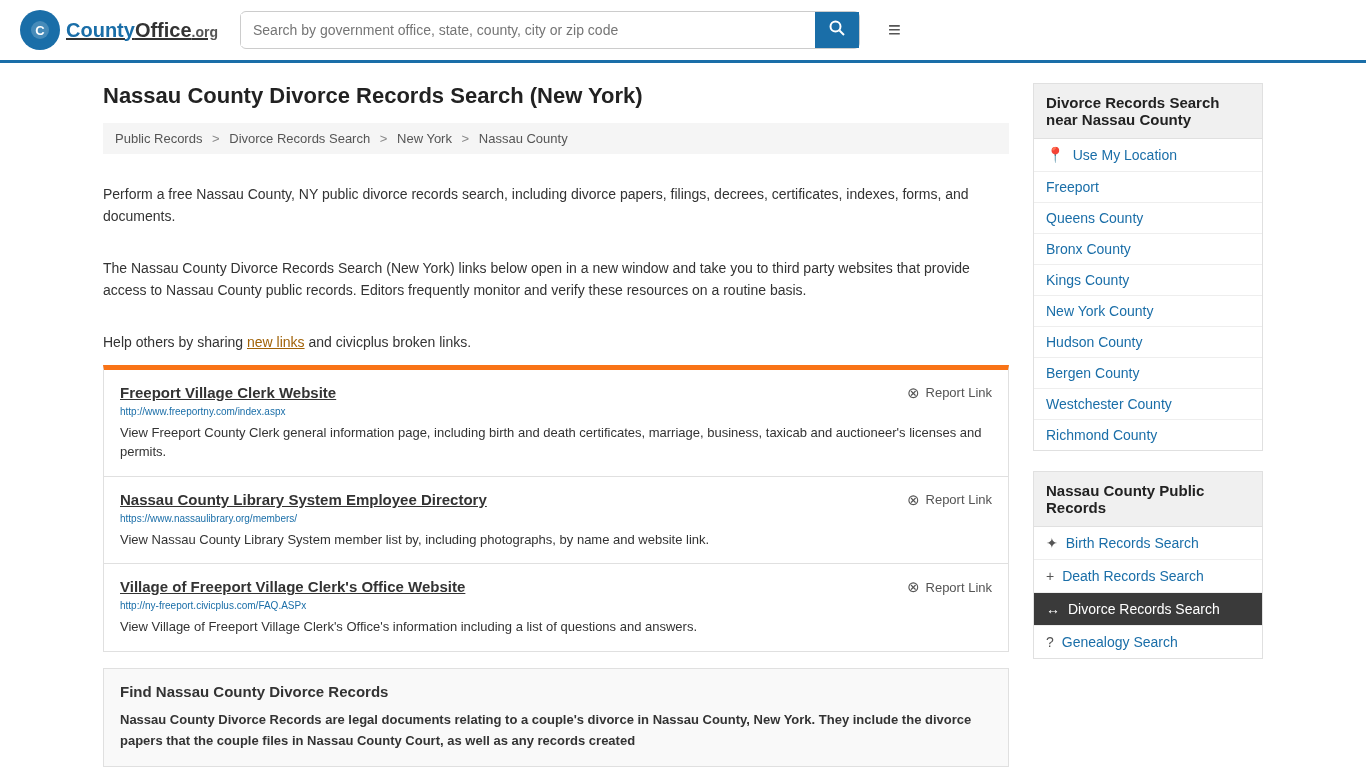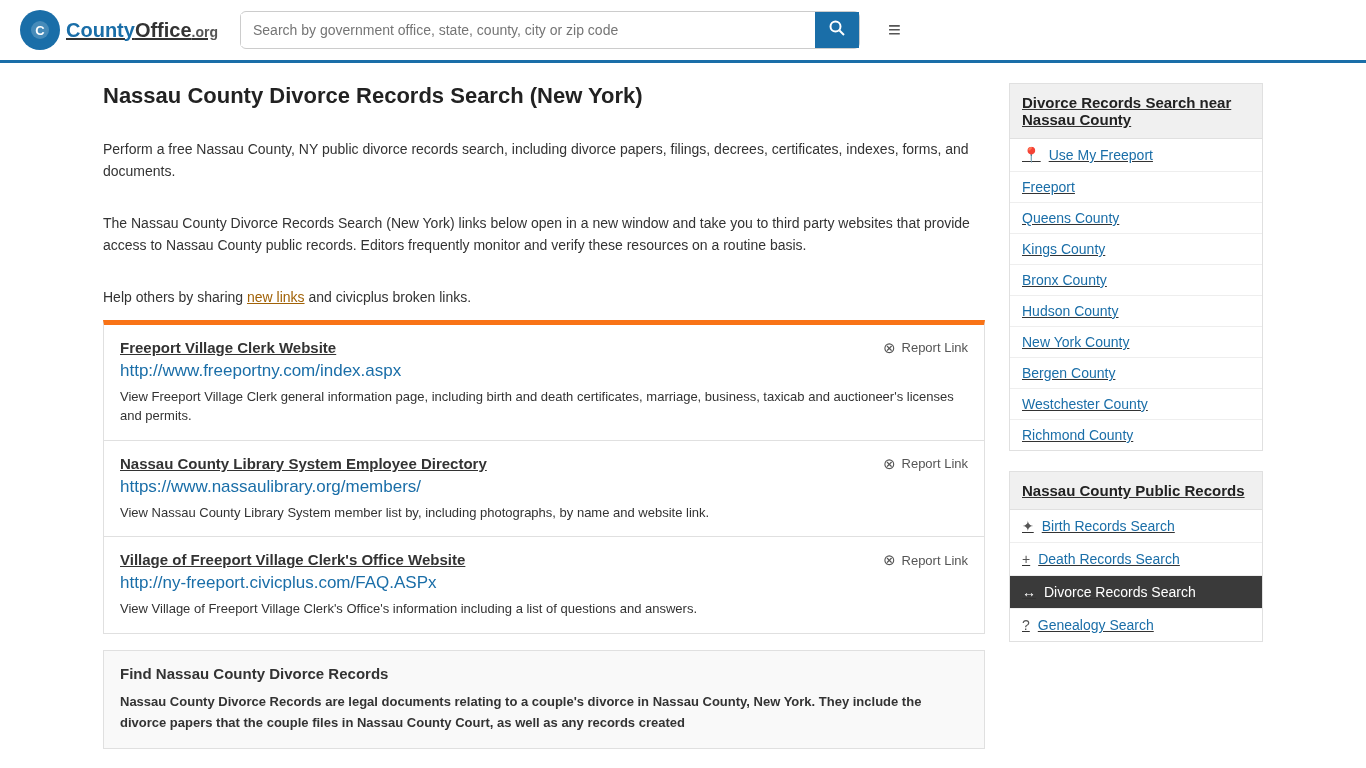--- a/index.html
+++ b/index.html
@@ -77,23 +77,22 @@
       margin: 0 auto;
       padding: 20px;
       display: flex;
       gap: 24px;
       justify-content: center;
     }
     .main-content {
       flex: 1;
     }
     .sidebar {
-      width: 254px;
+      width: 230px;
       flex-shrink: 0;
-      text-decoration: underline;
     }
 
     
     .page-title {
       font-size: 22px;
       font-weight: bold;
       color: #222;
       margin-bottom: 14px;
     }
 
@@ -152,21 +151,21 @@
       display: flex;
       align-items: center;
       gap: 6px;
       font-size: 13px;
       color: #555;
       cursor: pointer;
       white-space: nowrap;
     }
     .result-url {
       color: #1a6ea8;
-      font-size: 17px;
+      font-size: 10px;
       margin-bottom: 6px;
     }
     .result-desc {
       font-size: 13px;
       color: #333;
       line-height: 1.5;
     }
 
     
     .find-section {
@@ -282,37 +281,46 @@
 
   <div class="menu-icon">≡</div>
 </header>
 
 <div class="container">
 
   <div class="main-content">
 
     <h1 class="page-title">Nassau County Divorce Records Search (New York)</h1>
 
+    <div class="breadcrumb">
+      <a href="#">Public Records</a>
+      <span class="sep">&gt;</span>
+      <a href="#">Divorce Records Search</a>
+      <span class="sep">&gt;</span>
+      <a href="#">New York</a>
+      <span class="sep">&gt;</span>
+      <span>Nassau County</span>
+    </div>
 
     <p class="description">Perform a free Nassau County, NY public divorce records search, including divorce papers, filings, decrees, certificates, indexes, forms, and documents.</p>
     <p class="description">The Nassau County Divorce Records Search (New York) links below open in a new window and take you to third party websites that provide access to Nassau County public records. Editors frequently monitor and verify these resources on a routine basis.</p>
     <p class="description">
       <span>Help others by sharing </span><a href="#">new links</a><span> and civicplus broken links.</span>
     </p>
 
     <div id="result-cards">
         <div class="result-card">
     <div class="result-header">
       <span class="result-title">Freeport Village Clerk Website</span>
       <span class="report-link">
         <span style="font-size:15px;">⊗</span> Report Link
       </span>
     </div>
     <div class="result-url">http://www.freeportny.com/index.aspx</div>
-    <div class="result-desc">View Freeport Village Clerk general information page, including birth and death certificates, marriage, business, taxicab and auctioneer's licenses and permits.</div>
+    <div class="result-desc">View Freeport County Clerk general information page, including birth and death certificates, marriage, business, taxicab and auctioneer's licenses and permits.</div>
   </div>
         <div class="result-card">
     <div class="result-header">
       <span class="result-title">Nassau County Library System Employee Directory</span>
       <span class="report-link">
         <span style="font-size:15px;">⊗</span> Report Link
       </span>
     </div>
     <div class="result-url">https://www.nassaulibrary.org/members/</div>
     <div class="result-desc">View Nassau County Library System member list by, including photographs, by name and website link.</div>
@@ -336,28 +344,28 @@
 
   </div>
 
   <div class="sidebar">
 
     <div class="sidebar-section">
       <div class="sidebar-heading">Divorce Records Search near Nassau County</div>
       <ul class="sidebar-list" id="nearby-list">
         <li class="location-item">
           <span class="pin-icon">📍</span>
-          <a href="#">Use My Freeport</a>
+          <a href="#">Use My Location</a>
         </li>
       <li><a href="#">Freeport</a></li>
           <li><a href="#">Queens County</a></li>
+          <li><a href="#">Bronx County</a></li>
           <li><a href="#">Kings County</a></li>
-          <li><a href="#">Bronx County</a></li>
+          <li><a href="#">New York County</a></li>
           <li><a href="#">Hudson County</a></li>
-          <li><a href="#">New York County</a></li>
           <li><a href="#">Bergen County</a></li>
           <li><a href="#">Westchester County</a></li>
           <li><a href="#">Richmond County</a></li>
         </ul>
     </div>
 
     <div class="sidebar-section">
       <div class="sidebar-heading">Nassau County Public Records</div>
       <ul class="records-list" id="records-list">
           <li>

